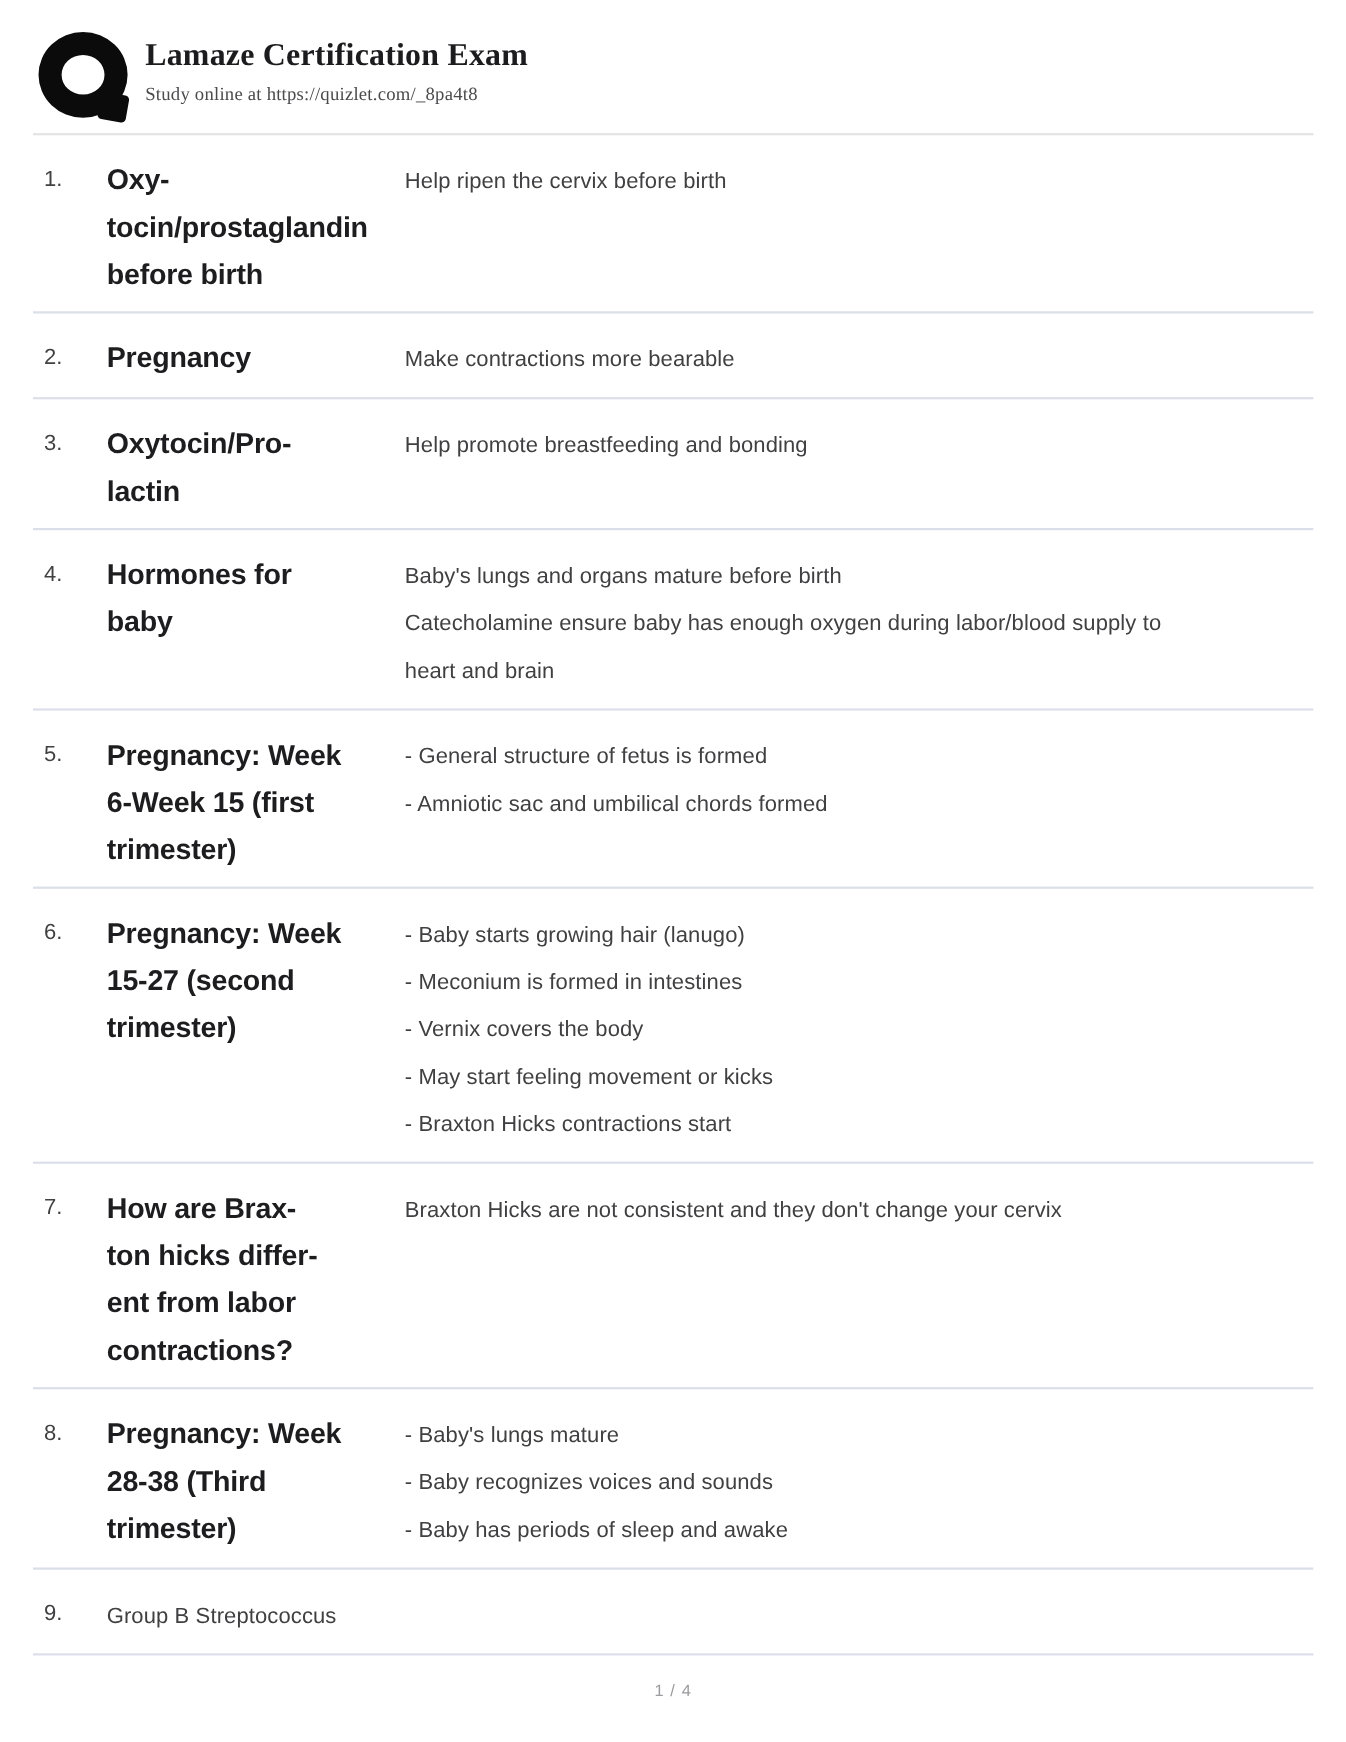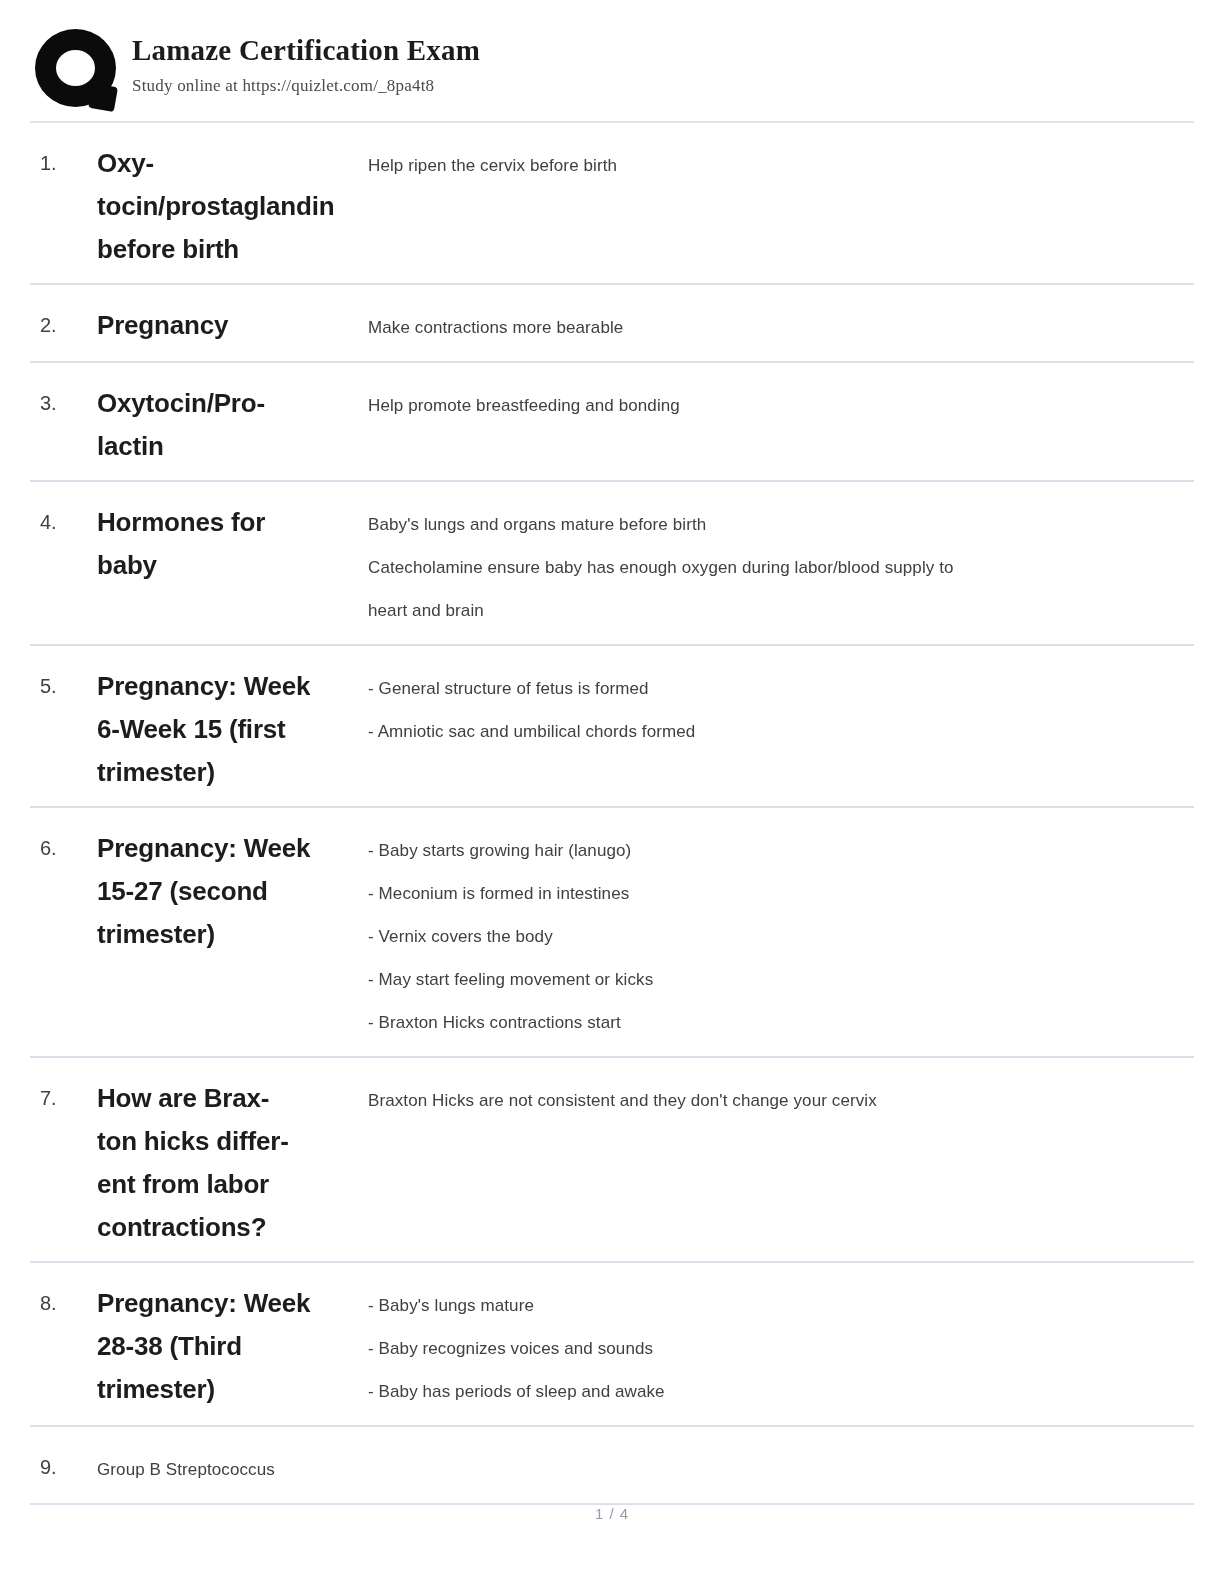--- a/index.html
+++ b/index.html
@@ -97,32 +97,33 @@
   }
   .card-term {
     font-size: 26px;
     font-weight: 700;
     color: var(--term-text);
     line-height: 43px;
     letter-spacing: -0.2px;
   }
   .card-term > div { white-space: nowrap; }
   .card-def {
-    font-size: 17px;
+    font-size: 20px;
     font-weight: 300;
     color: var(--definition-text);
     line-height: 43px;
     padding-top: 2px;
     letter-spacing: 0.1px;
   }
   .card-def > div { white-space: nowrap; }
 
   
   .footer {
     text-align: center;
+    padding-top: 24px;
     font-size: 15px;
     font-weight: 300;
     color: var(--footer-text);
     letter-spacing: 1px;
   }
 </style>
 </head>
 <body>
 
 <header class="header">

